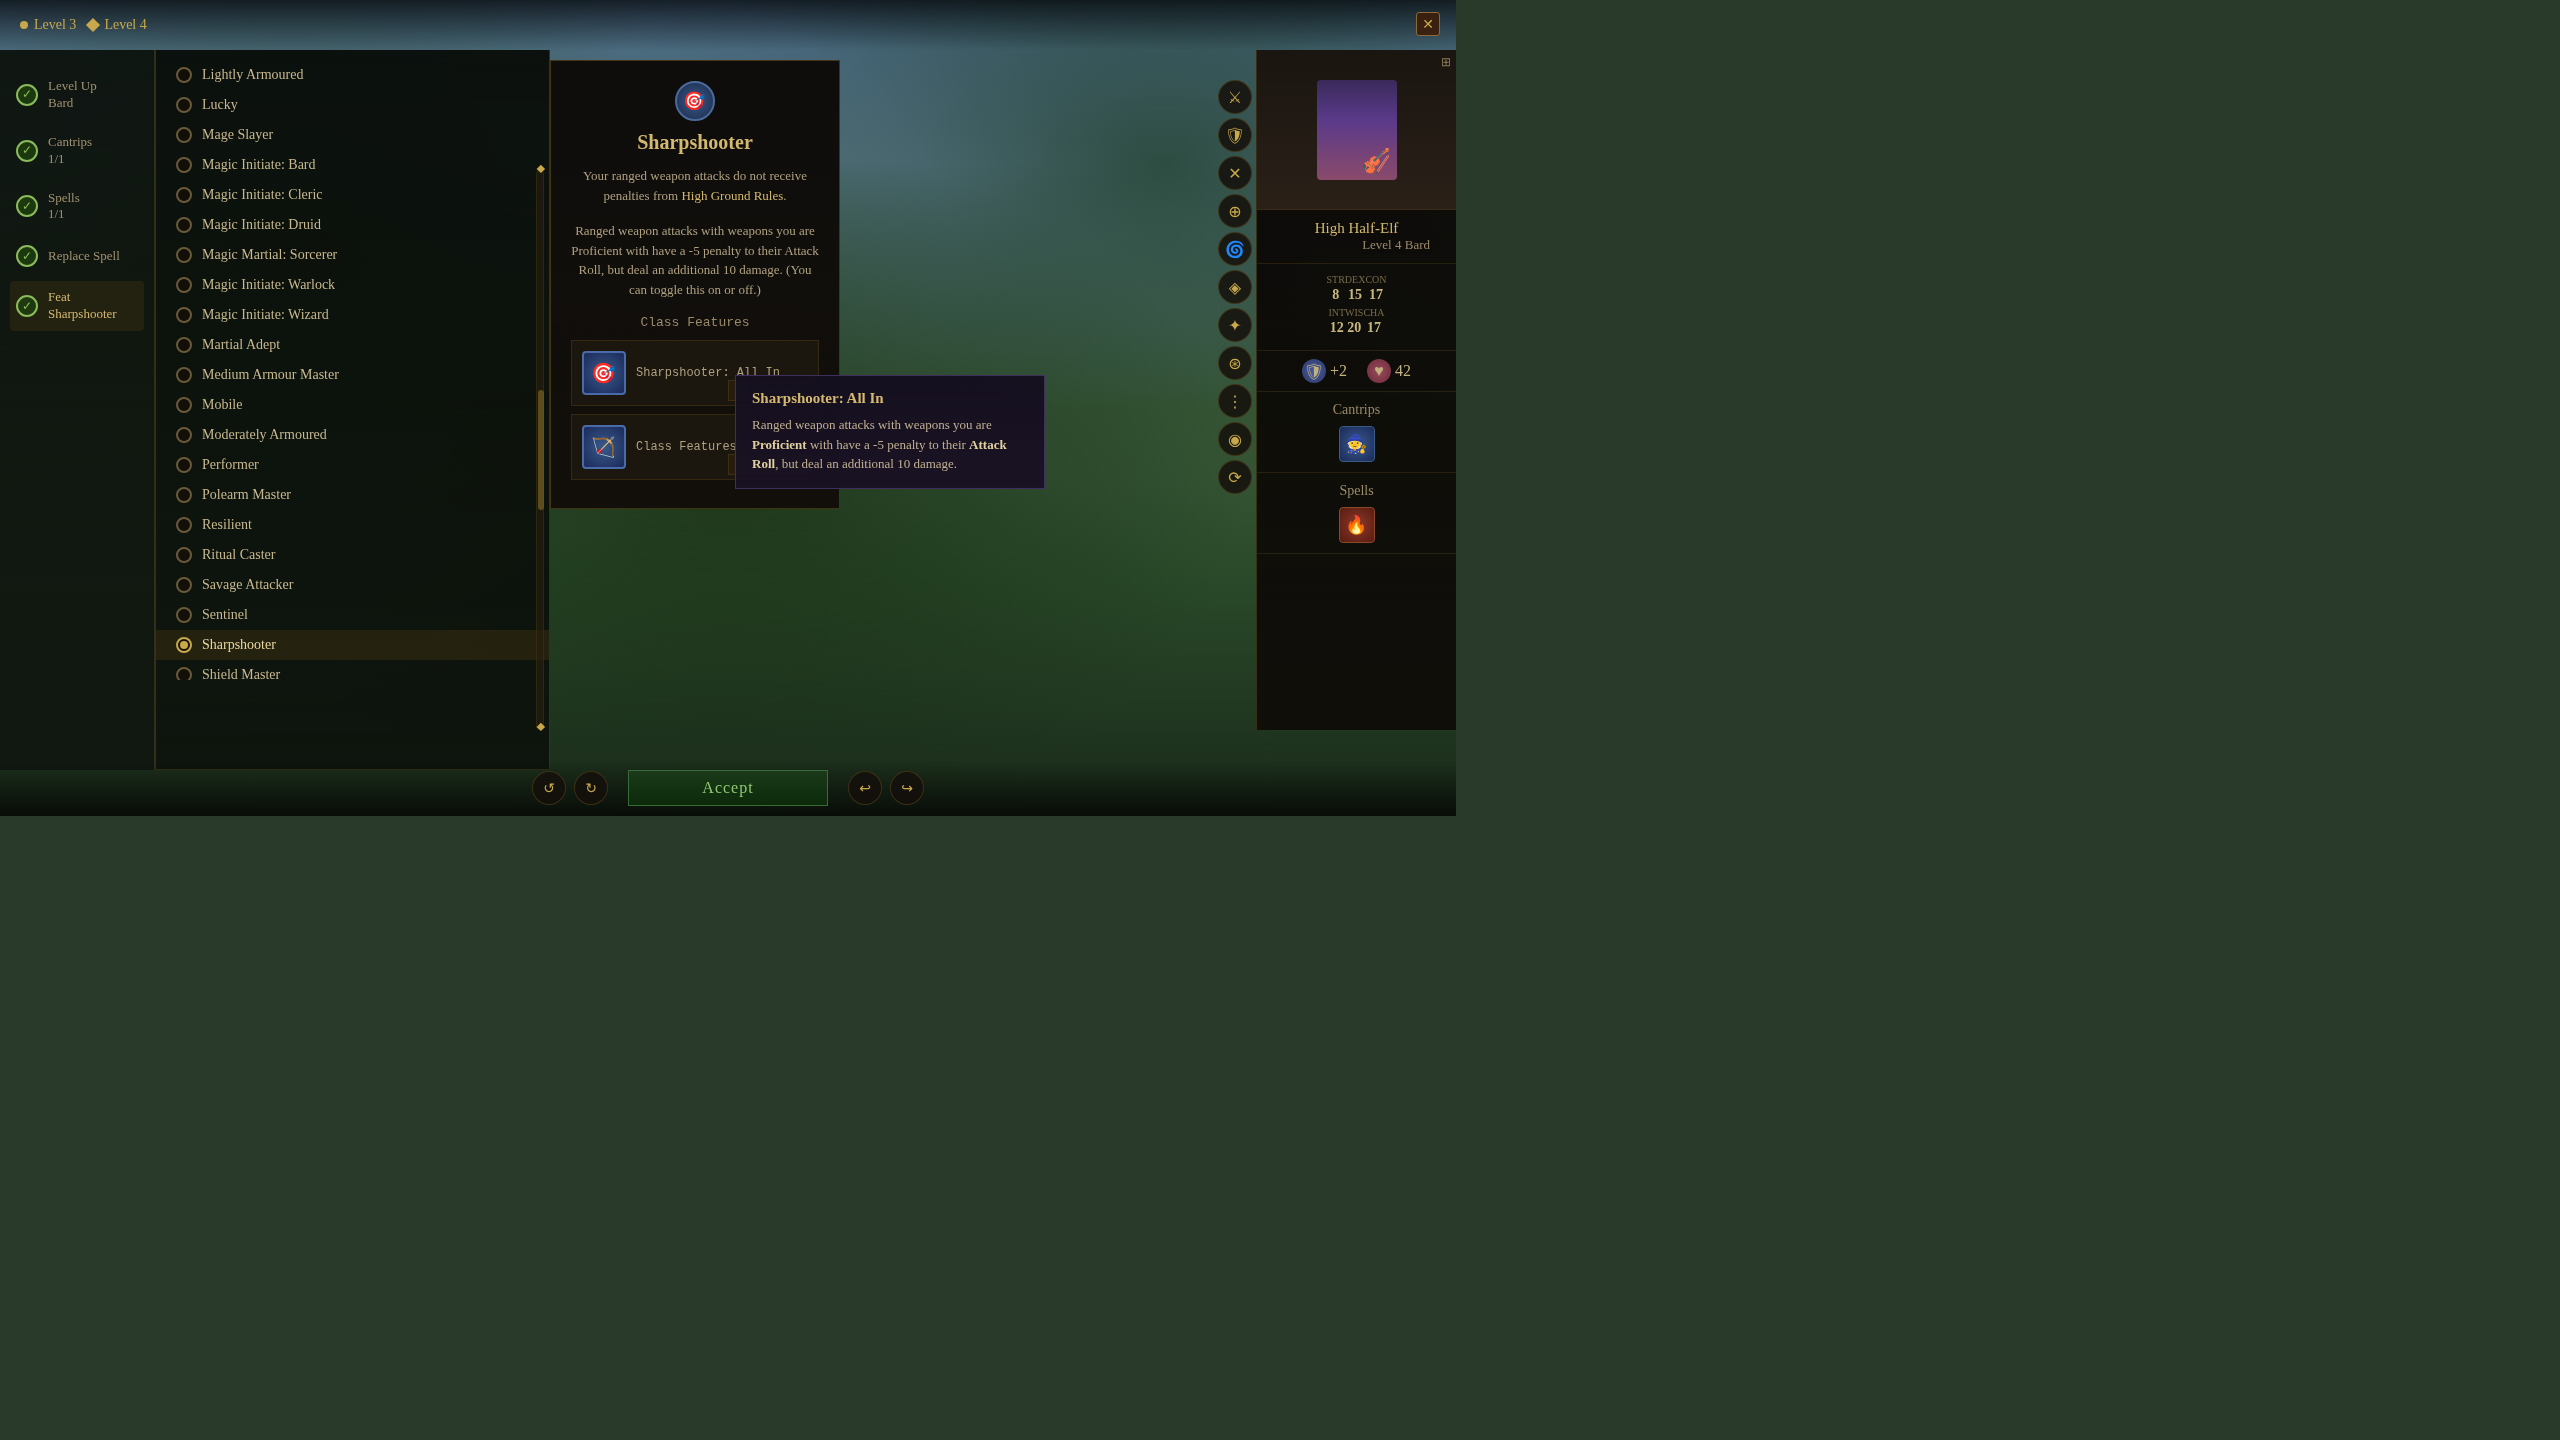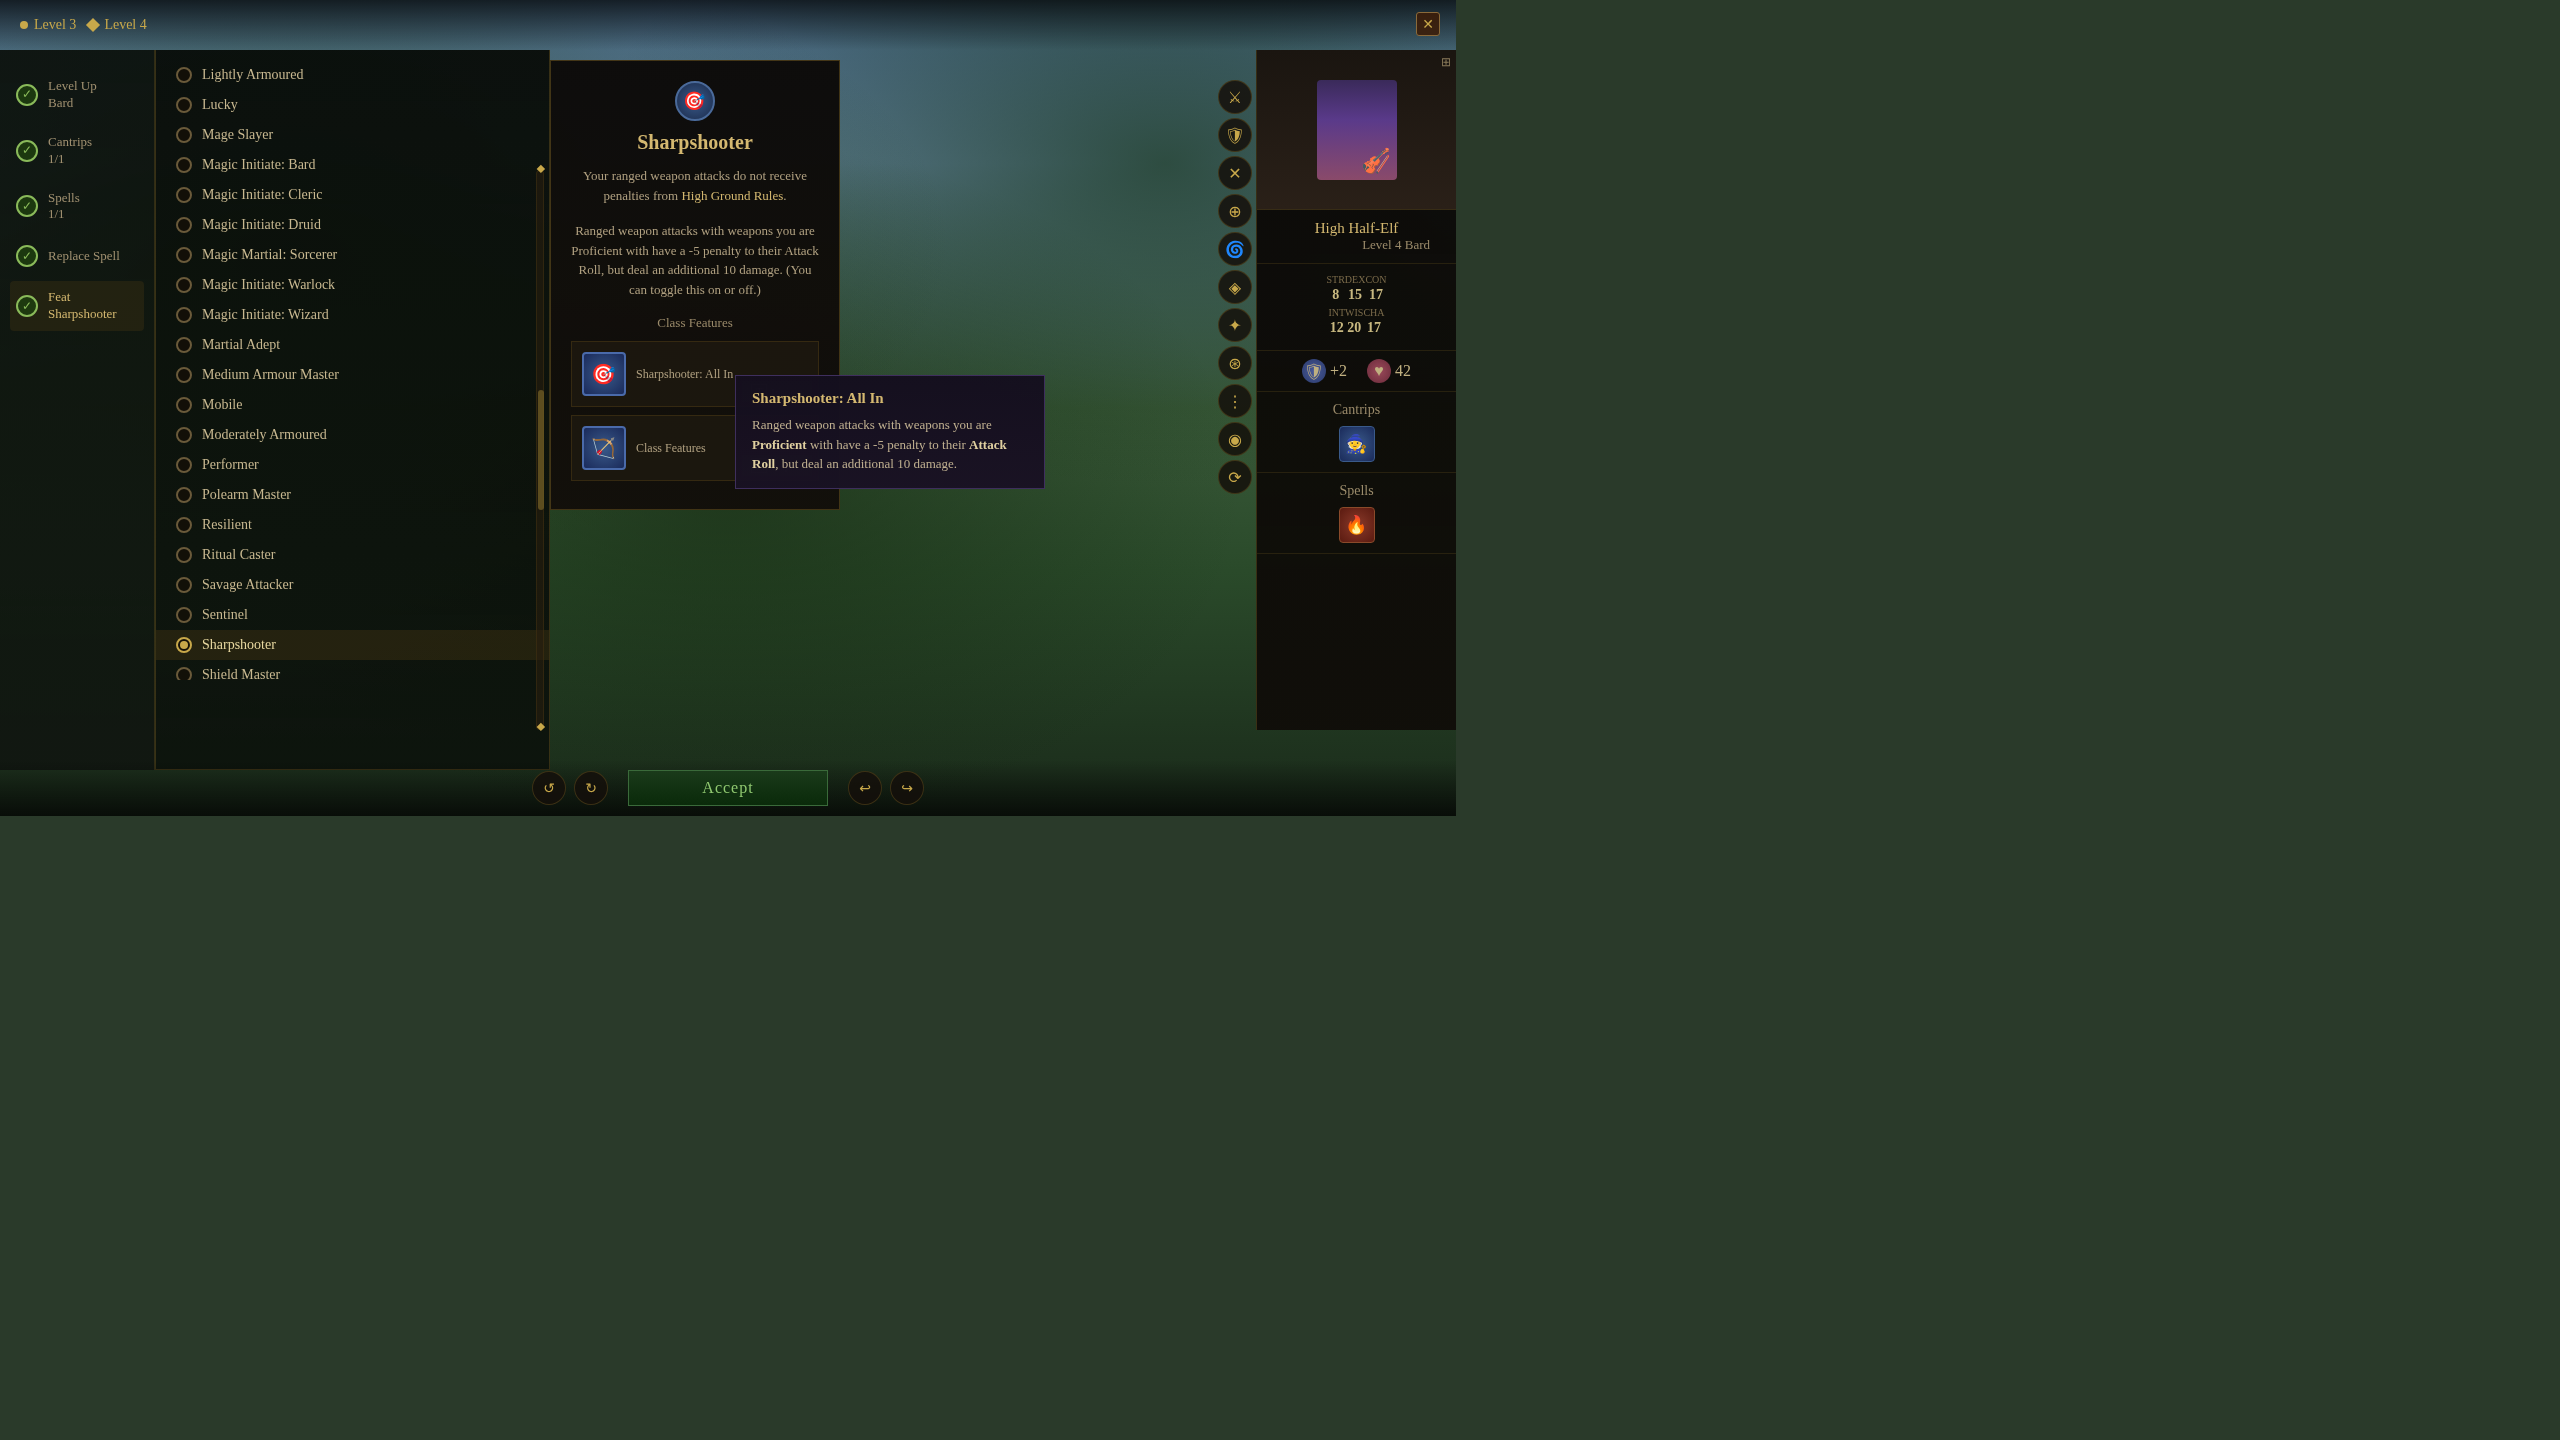--- a/index.html
+++ b/index.html
@@ -282,20 +282,21 @@
       line-height: 1.5;
       text-align: center;
       margin-bottom: 16px;
     }
     .feat-detail-desc em {
       color: #d4b870;
       font-style: normal;
     }
     .class-features-section {
       margin-top: 6px;
+      font-family: Liberation Mono, monospace;
     }
     .class-features-label {
       color: #9a8a6a;
       font-size: 13px;
       text-align: center;
       margin-bottom: 10px;
     }
     .feature-item {
       background: rgba(30,25,15,0.8);
       border: 1px solid rgba(80,60,20,0.5);

